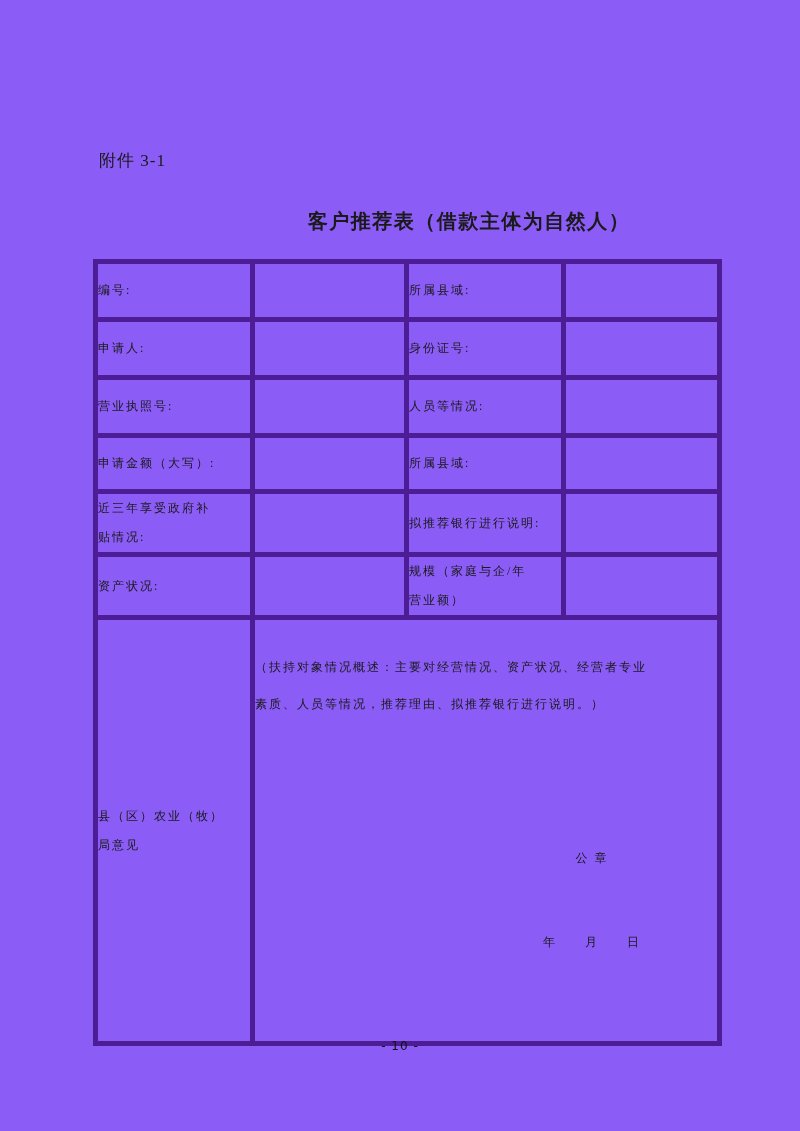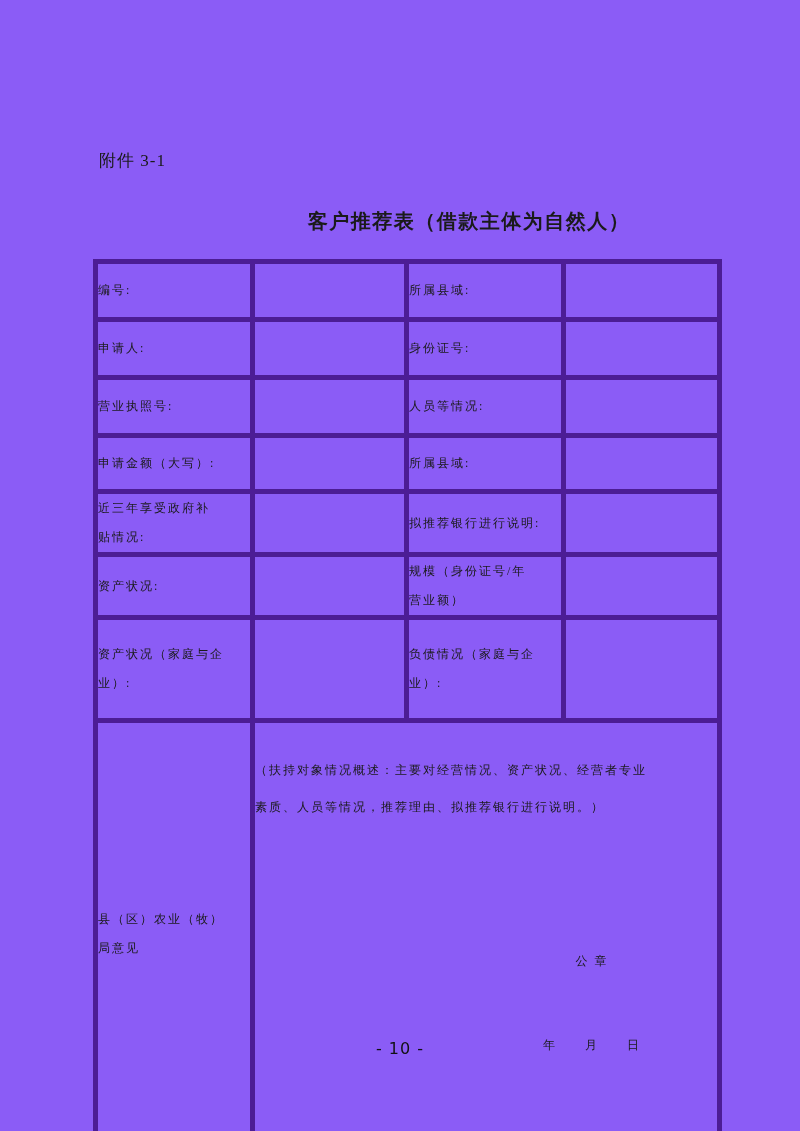--- a/index.html
+++ b/index.html
@@ -44,21 +44,21 @@
   }
   .opinion-note{line-height:37px;letter-spacing:2px;}
   .seal-block{
     width:190px;margin:36px 30px 0 auto;
     text-align:center;line-height:28px;letter-spacing:2px;
     white-space:pre;
   }
   .page-number{
     position:absolute;left:0;top:1039px;width:800px;text-align:center;
     font-family:"DejaVu Sans","Liberation Sans",sans-serif;
-    font-size:16px;letter-spacing:1px;color:#111111;
+    font-size:12px;letter-spacing:1px;color:#111111;
   }
 </style>
 </head>
 <body>
 
 <div class="page">
 
   <div class="attachment">附件 3-1</div>
 
   <div class="doc-title">客户推荐表（借款主体为自然人）</div>
@@ -98,30 +98,22 @@
       <tr class="r6">
         <td class="lbl">近三年享受政府补
 贴情况:</td>
         <td class="val"></td>
         <td class="lblr">拟推荐银行进行说明:</td>
         <td class="val"></td>
       </tr>
       <tr class="r7">
         <td class="lbl">资产状况:</td>
         <td class="val"></td>
-        <td class="lblr">规模（身份证号/年
+        <td class="lblr">规模（家庭与企/年
 营业额）</td>
-        <td class="val"></td>
-      </tr>
-      <tr class="r8">
-        <td class="lbl">资产状况（家庭与企
-业）:</td>
-        <td class="val"></td>
-        <td class="lblr">负债情况（家庭与企
-业）:</td>
         <td class="val"></td>
       </tr>
       <tr class="r9">
         <td class="lbl opinion-label">县（区）农业（牧）
 局意见</td>
         <td class="opinion-content" colspan="3">
           <div class="opinion-note">（扶持对象情况概述：主要对经营情况、资产状况、经营者专业
 素质、人员等情况，推荐理由、拟推荐银行进行说明。）</div>
           <div class="seal-block">
             <div>公 章</div>

